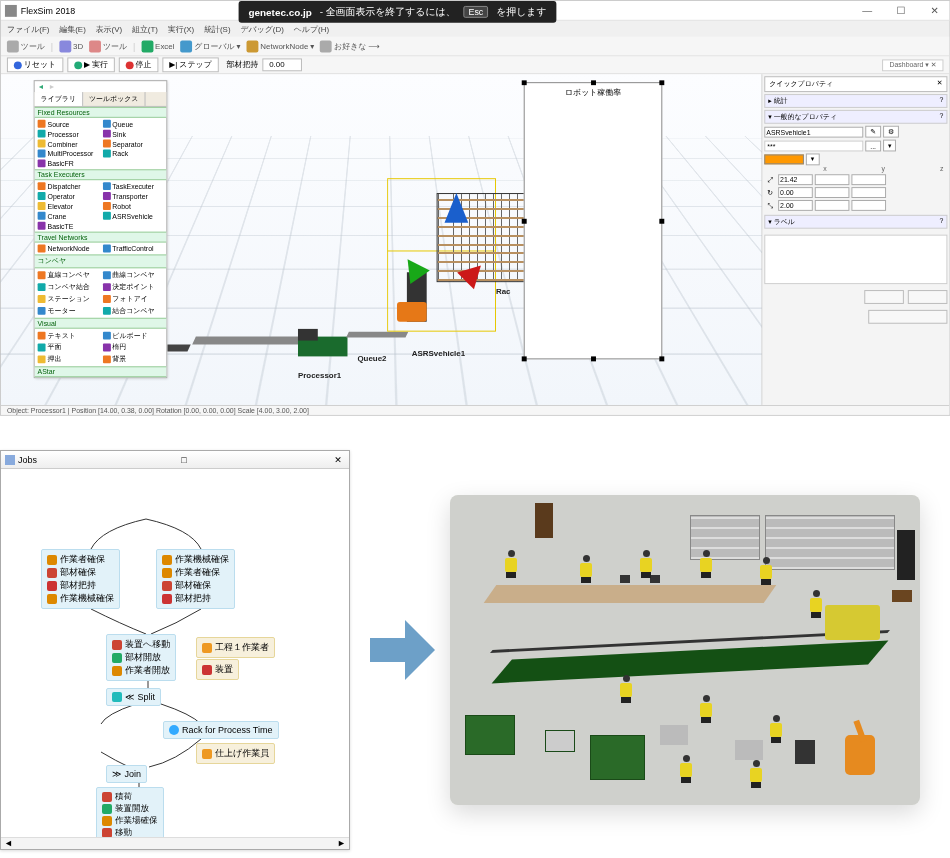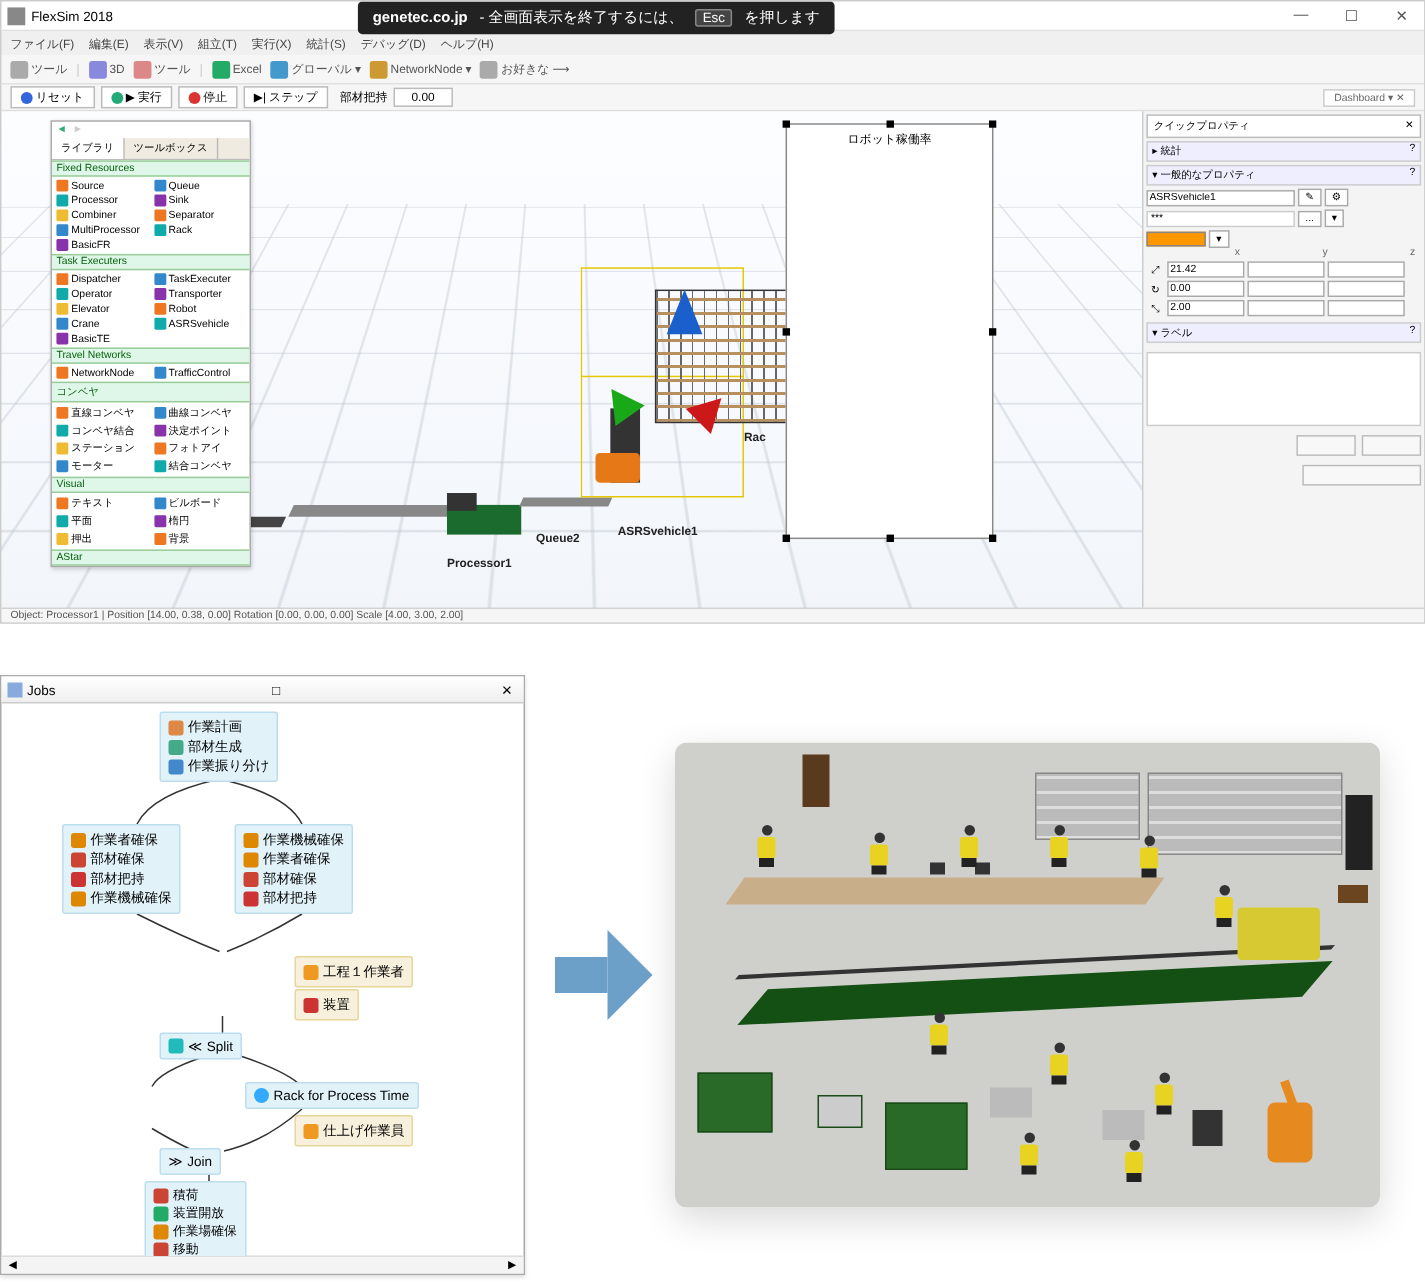--- a/index.html
+++ b/index.html
@@ -10,21 +10,21 @@
 .titlebar { height: 20px; background: #fff; display: flex; align-items: center; padding: 0 4px; border-bottom: 1px solid #e0e0e0; }
 .titlebar .icon { width: 12px; height: 12px; background: #888; margin-right: 4px; }
 .win-controls { margin-left: auto; display: flex; gap: 12px; }
 .win-controls span { width: 22px; height: 18px; display: flex; align-items: center; justify-content: center; color: #555; font-size: 10px; }
 
 .menubar { height: 16px; display: flex; align-items: center; gap: 10px; padding: 0 6px; font-size: 8px; color: #444; }
 .toolbar { height: 20px; display: flex; align-items: center; gap: 6px; padding: 0 6px; background: #f6f6f6; border-bottom: 1px solid #ddd; }
 .toolbar .tb-item { display: flex; align-items: center; gap: 2px; font-size: 8px; color: #555; }
 .toolbar .tb-icon { width: 12px; height: 12px; background: #aaa; border-radius: 2px; }
 .toolbar2 { height: 18px; display: flex; align-items: center; gap: 4px; padding: 0 6px; background: #f6f6f6; border-bottom: 1px solid #ddd; }
-.tb-btn { padding: 1px 6px; font-size: 8px; border: 1px solid #bbb; background: #fff; display: flex; align-items: center; gap: 2px; justify-content: center; }
+.tb-btn { padding: 1px 6px; font-size: 8px; border: 1px solid #bbb; background: #fff; display: flex; align-items: center; gap: 2px; }
 .tb-btn .dot { width: 8px; height: 8px; border-radius: 50%; }
 .dot.green { background: #2a7; }
 .dot.red { background: #d33; }
 .dot.blue { background: #36d; }
 
 .main-content { display: flex; height: 334px; position: relative; }
 .viewport { flex: 1; background: linear-gradient(#fcfdff, #f2f6fb); position: relative; overflow: hidden; }
 .grid-floor { position: absolute; inset: 0; background-image: 
   repeating-linear-gradient(0deg, rgba(180,190,200,0.35) 0 1px, transparent 1px 30px),
   repeating-linear-gradient(90deg, rgba(180,190,200,0.35) 0 1px, transparent 1px 30px);
@@ -66,21 +66,21 @@
 
 .chart-panel { position: absolute; left: 528px; top: 8px; width: 140px; height: 280px; background: #fff; border: 1px solid #888; }
 .chart-panel .handle { position: absolute; width: 5px; height: 5px; background: #000; }
 .chart-title { text-align: center; font-size: 8px; padding: 4px; }
 
 
 .prop-panel { width: 190px; background: #f4f4f4; border-left: 1px solid #ccc; padding: 2px; font-size: 7px; }
 .prop-header { background: #fff; border: 1px solid #bbb; padding: 2px 4px; display: flex; justify-content: space-between; }
 .prop-row { display: flex; align-items: center; gap: 2px; margin-top: 2px; }
 .prop-row .colorbox { width: 40px; height: 10px; background: #ff9800; border: 1px solid #888; }
-.prop-row input { width: 52px; font-size: 7px; border: 1px solid #aaa; padding: 1px; }
+.prop-row input { width: 35px; font-size: 7px; border: 1px solid #aaa; padding: 1px; }
 .prop-row .lbl { width: 12px; text-align: center; }
 .prop-btn { border: 1px solid #aaa; background: #fff; padding: 1px 4px; font-size: 7px; }
 .prop-section-lbl { display:flex; justify-content:space-between; padding:0 4px; color:#666; }
 .prop-textarea { width: 100%; height: 50px; border: 1px solid #ccc; background: #fff; margin-top: 6px; }
 .btn-row { display: flex; gap: 4px; margin-top: 6px; justify-content: flex-end; }
 .btn-row .b { width: 40px; height: 14px; border: 1px solid #bbb; background: #f8f8f8; }
 
 
 .overlay-notif { position: absolute; left: 240px; top: 0px; background: #222; color: #fff; padding: 4px 10px; border-radius: 3px; font-size: 10px; display: flex; align-items: center; gap: 8px; z-index: 50; }
 .overlay-notif .domain { font-weight: bold; }
@@ -500,32 +500,20 @@
         <path d="M 90 140 Q 120 155 145 165" stroke="#333" fill="none"></path>
         <path d="M 200 140 Q 175 155 150 165" stroke="#333" fill="none"></path>
         <line x1="147" y1="208" x2="147" y2="220" stroke="#333"></line>
         <path d="M 135 235 Q 105 245 100 255" stroke="#333" fill="none"></path>
         <path d="M 160 235 Q 190 245 200 255" stroke="#333" fill="none"></path>
         <path d="M 100 283 Q 115 292 128 298" stroke="#333" fill="none"></path>
         <path d="M 200 270 Q 175 292 148 298" stroke="#333" fill="none"></path>
         <line x1="138" y1="312" x2="138" y2="320" stroke="#333"></line>
       </svg>
 
-      <div style="position:absolute;left:105px;top:5px;">
-        <div class="flow-node-group" id="fg1"><div class="line">
-              <span class="ic plan"></span>
-              <span>作業計画</span>
-            </div><div class="line">
-              <span class="ic gen"></span>
-              <span>部材生成</span>
-            </div><div class="line">
-              <span class="ic assign"></span>
-              <span>作業振り分け</span>
-            </div></div>
-      </div>
       <div style="position:absolute;left:40px;top:80px;">
         <div class="flow-node-group" id="fg2l"><div class="line">
               <span class="ic gear"></span>
               <span>作業者確保</span>
             </div><div class="line">
               <span class="ic truck"></span>
               <span>部材確保</span>
             </div><div class="line">
               <span class="ic red"></span>
               <span>部材把持</span>
@@ -540,20 +528,32 @@
               <span>作業機械確保</span>
             </div><div class="line">
               <span class="ic gear"></span>
               <span>作業者確保</span>
             </div><div class="line">
               <span class="ic truck"></span>
               <span>部材確保</span>
             </div><div class="line">
               <span class="ic red"></span>
               <span>部材把持</span>
+            </div></div>
+      </div>
+      <div style="position:absolute;left:105px;top:165px;">
+        <div class="flow-node-group" id="fg3"><div class="line">
+              <span class="ic truck"></span>
+              <span>装置へ移動</span>
+            </div><div class="line">
+              <span class="ic green"></span>
+              <span>部材開放</span>
+            </div><div class="line">
+              <span class="ic gear"></span>
+              <span>作業者開放</span>
             </div></div>
       </div>
       <div style="position:absolute;left:195px;top:168px;">
         <div class="flow-node-group" style="background:#f7f0dc;border-color:#e6d69a;" id="fg3s1"><div class="line">
               <span class="ic hold"></span>
               <span>工程１作業者</span>
             </div></div>
       </div>
       <div style="position:absolute;left:195px;top:190px;">
         <div class="flow-node-group" style="background:#f7f0dc;border-color:#e6d69a;" id="fg3s2"><div class="line">

